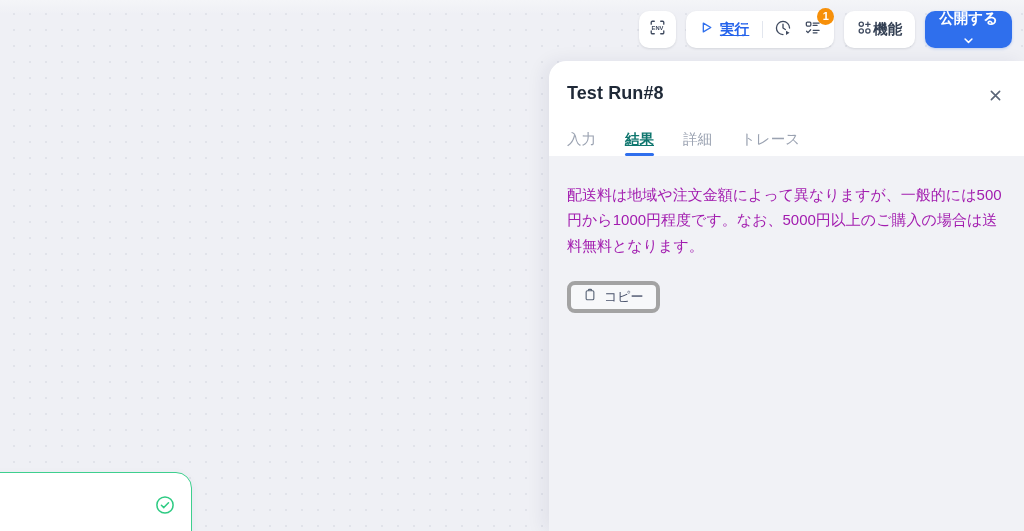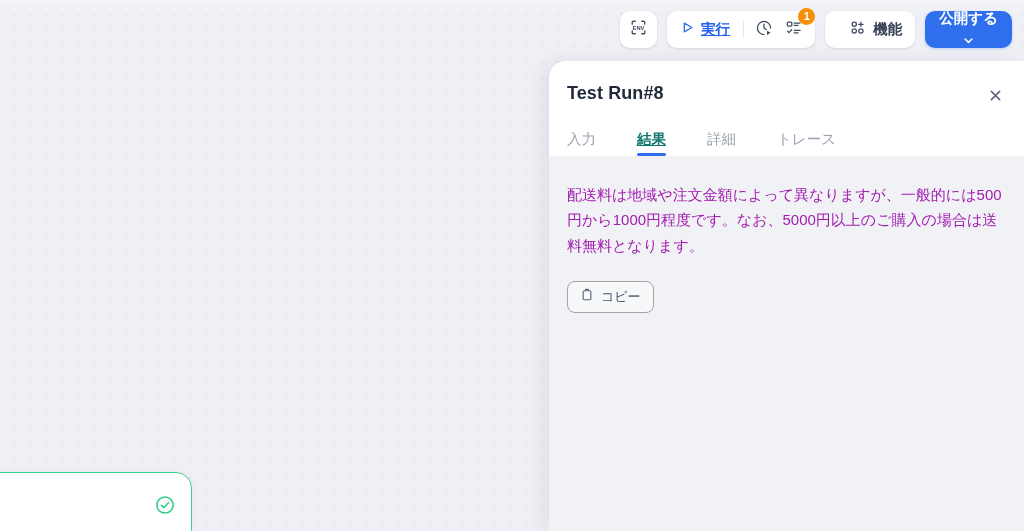--- a/index.html
+++ b/index.html
@@ -139,22 +139,21 @@
     border-radius: 9px;
     background: #f79009;
     color: #ffffff;
     font-size: 11px;
     font-weight: 700;
     line-height: 17px;
     text-align: center;
   }
 
   .feature-btn {
-    padding: 0 13px 0 24px;
-    gap: 7px;
+    padding: 0 13px 0 12px;
     cursor: pointer;
   }
   .feature-label {
     color: #344054;
     font-size: 14.5px;
     font-weight: 700;
     line-height: 1;
     white-space: nowrap;
   }
   .feature-icon { color: #3f4a5f; display: block; }
@@ -218,21 +217,21 @@
     align-items: center;
     justify-content: center;
     cursor: pointer;
     color: #5b6678;
     border-radius: 6px;
   }
 
   .tabs {
     display: flex;
     align-items: flex-end;
-    gap: 12px;
+    gap: 0;
     margin: 16px 0 0 18px;
     height: 35px;
   }
   .tab {
     position: relative;
     font-size: 14.5px;
     color: #9aa2b1;
     font-weight: 400;
     padding: 0 0 9px 0;
     margin-right: 29px;
@@ -267,21 +266,21 @@
     white-space: pre-wrap;
     word-break: break-word;
   }
   .copy-btn {
     margin-top: 22px;
     display: inline-flex;
     align-items: center;
     gap: 7px;
     height: 32px;
     padding: 0 12px;
-    border: 1px solid #a3a3a3;
+    border: 4px solid #a3a3a3;
     background: #f7f8fa;
     border-radius: 8px;
     cursor: pointer;
     box-sizing: border-box;
   }
   .copy-label {
     font-size: 13px;
     color: #47506a;
     line-height: 1;
     white-space: nowrap;

